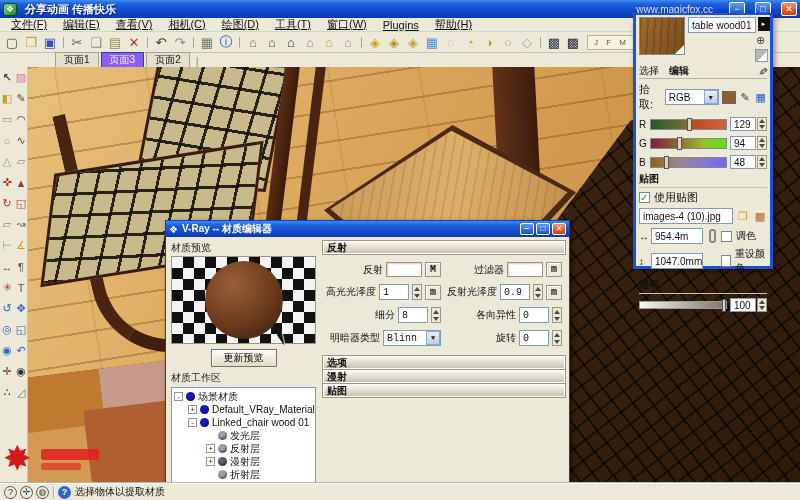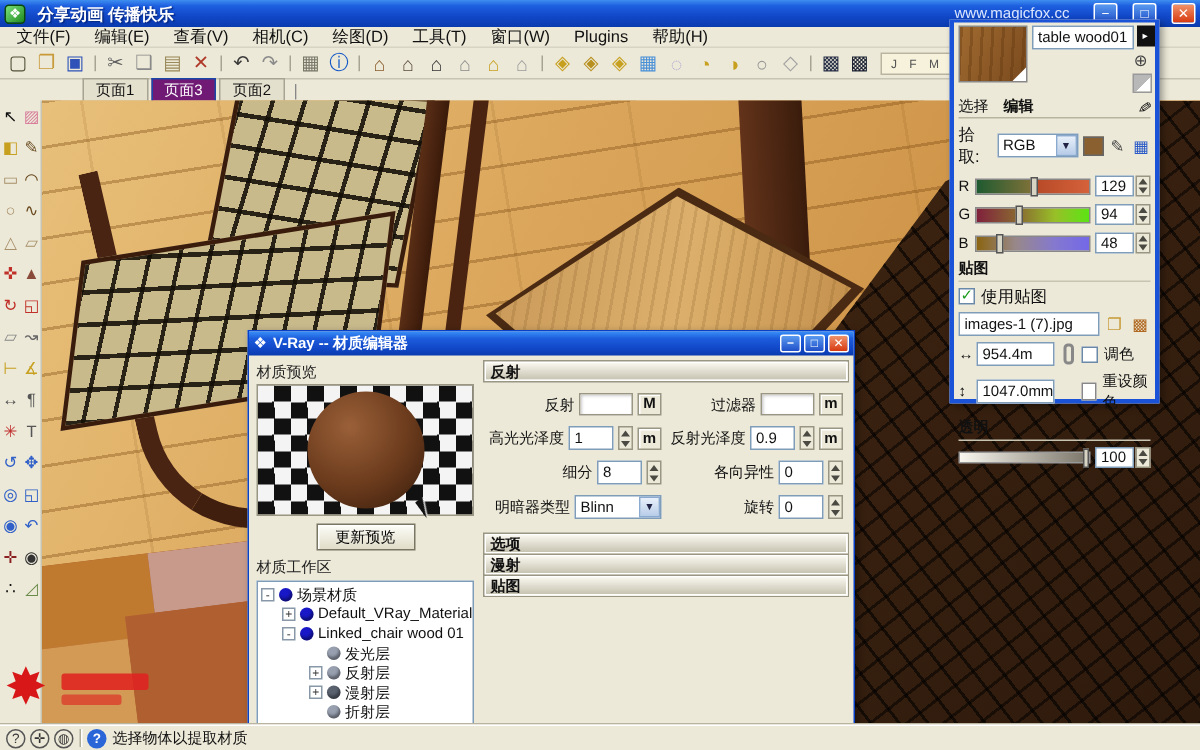--- a/index.html
+++ b/index.html
@@ -13,33 +13,33 @@
     border:1px solid #0A4A0A;display:inline-flex;align-items:center;justify-content:center;color:#fff;font-size:9px;}
   .title-text{font-weight:bold;text-shadow:1px 1px 1px #04247A;}
   .title-site{margin-left:auto;margin-right:6px;font-size:10px;color:#DDE8FF;}
   .winbtn{width:16px;height:14px;margin-left:2px;border:1px solid #fff;border-radius:2px;color:#fff;
     display:inline-flex;align-items:center;justify-content:center;font-size:9px;line-height:1;
     background:linear-gradient(180deg,#5A9AF0,#2050C8);}
   .winbtn.close{background:linear-gradient(180deg,#F0926A,#D83A10);}
   
   .menubar{position:absolute;left:0;top:18px;right:0;height:14px;display:flex;align-items:center;gap:2px;
     padding:0 4px;background:#ECE9D8;border-bottom:1px solid #D8D4C4;}
-  .menu-item{padding:0 7px;cursor:default;white-space:nowrap;}
+  .menu-item{padding:0 7px;cursor:default;white-space:nowrap;text-decoration:underline;}
   
   .toolbar{position:absolute;left:0;top:32px;right:0;height:21px;display:flex;align-items:center;gap:1px;
     padding:0 3px;background:#ECE9D8;border-bottom:1px solid #C8C4B4;}
   .ti{width:18px;height:17px;display:inline-flex;align-items:center;justify-content:center;font-size:13px;
     border:1px solid transparent;border-radius:2px;}
   .ti:empty{width:7px;height:17px;background:linear-gradient(#A8A494,#A8A494) center/1px 70% no-repeat;}
   .months{margin-left:4px;padding:2px 6px;border:1px solid #B8B4A0;background:#F6F2DC;
     font-size:8px;letter-spacing:3px;color:#555;}
   
   .tabbar{position:absolute;left:0;top:54px;right:0;height:13px;display:flex;align-items:flex-end;gap:2px;padding-left:55px;}
   .ptab{padding:0 8px;border:1px solid #A8A494;border-bottom:none;background:#E4E0CE;font-size:10px;}
-  .ptab.active{background:#701a75;color:#fff;border-color:#1A46A8;}
+  .ptab.active{background:#8b5cf6;color:#fff;border-color:#1A46A8;}
   .tabline{color:#888;padding:0 4px;}
   
   .palette{position:absolute;left:0;top:67px;width:28px;bottom:17px;background:#ECE9D8;border-right:1px solid #C8C4B4;
     display:grid;grid-template-columns:14px 14px;align-content:start;}
   .ptool{width:14px;height:21px;display:flex;align-items:center;justify-content:center;font-size:11px;}
   
   .viewport{position:absolute;left:28px;top:67px;width:772px;height:416px;overflow:hidden;background:#D8A255;}
   .scene-layer{position:absolute;}
   .floor{left:0;top:0;right:0;bottom:0;
     background:
@@ -105,21 +105,21 @@
   .sphere{width:78px;height:78px;border-radius:50%;
     background:radial-gradient(circle at 36% 30%,#9A6038,#6A3A1C 55%,#3A1E0C 95%);}
   .upd-btn{margin:5px auto 3px;height:18px;padding:0 12px;border:1px solid #7A7664;background:linear-gradient(180deg,#FDFDF8,#E0DCC8);
     font-size:10px;display:inline-flex;align-items:center;box-shadow:1px 1px 0 #fff inset;}
   .treebox{flex:1;margin:1px 2px 0;background:#fff;border:1px solid #7F9DB9;overflow:hidden;padding:2px 0;}
   .trow{display:flex;align-items:center;gap:3px;height:13px;font-size:10px;white-space:nowrap;}
   .exp{width:9px;height:9px;border:1px solid #8898A8;background:#fff;display:inline-flex;align-items:center;justify-content:center;
     font-size:8px;line-height:1;color:#333;flex:none;}
   .exp:empty{visibility:hidden;}
   .dot{width:9px;height:9px;border-radius:50%;flex:none;background:#2222CC;box-shadow:inset -1px -2px 2px rgba(0,0,0,.4);}
-  .vright{flex:1;display:flex;flex-direction:column;gap:1px;}
+  .vright{flex:1;display:flex;flex-direction:column;gap:1px;font-family:Liberation Mono, monospace;}
   .sect-hdr{height:13px;background:linear-gradient(180deg,#F8F6EE,#C8C4B2);border:1px solid #fff;
     box-shadow:0 0 0 1px #9A9684;margin:1px;display:flex;align-items:center;padding:0 3px;font-size:10px;font-weight:bold;}
   .refl-grid{padding:6px 4px 8px;display:grid;grid-template-columns:1fr 1fr;gap:7px 6px;}
   .frow{display:flex;align-items:center;justify-content:flex-end;gap:3px;font-size:10px;white-space:nowrap;}
   .swatchfield{width:36px;height:15px;background:#fff;border:1px solid #9A9684;box-shadow:inset 1px 1px 2px #CCC;}
   .numfield{width:30px;}
   
   .matpanel{position:absolute;left:633px;top:13px;width:140px;height:256px;background:#ECE9D8;
     border:3px solid #1A52D8;border-top-width:2px;box-shadow:2px 2px 5px rgba(0,0,0,.4);padding:2px 3px;}
   .mp-top{display:flex;gap:3px;}
@@ -527,21 +527,21 @@
             </span>
           </span>
         </div>
       </span>
     <div class="sec-label">贴图</div>
     <div class="cbrow" style="margin-top:2px">
       <span class="cb">✓</span>
       <span>使用贴图</span>
     </div>
     <div class="filerow">
-      <span class="field" style="flex:1">images-1 (7).jpg</span>
+      <span class="field" style="flex:1">images-4 (10).jpg</span>
       <span class="mini-ic" style="color:#C89A3A">❐</span>
       <span class="mini-ic" style="color:#B06820">▩</span>
     </div>
     <div class="sizegrid">
       <span>↔</span>
       <span class="field">954.4m</span>
       <span class="chain"></span>
       <span class="cbrow">
         <span class="cb" style="color:transparent">✓</span>
         <span>调色</span>

